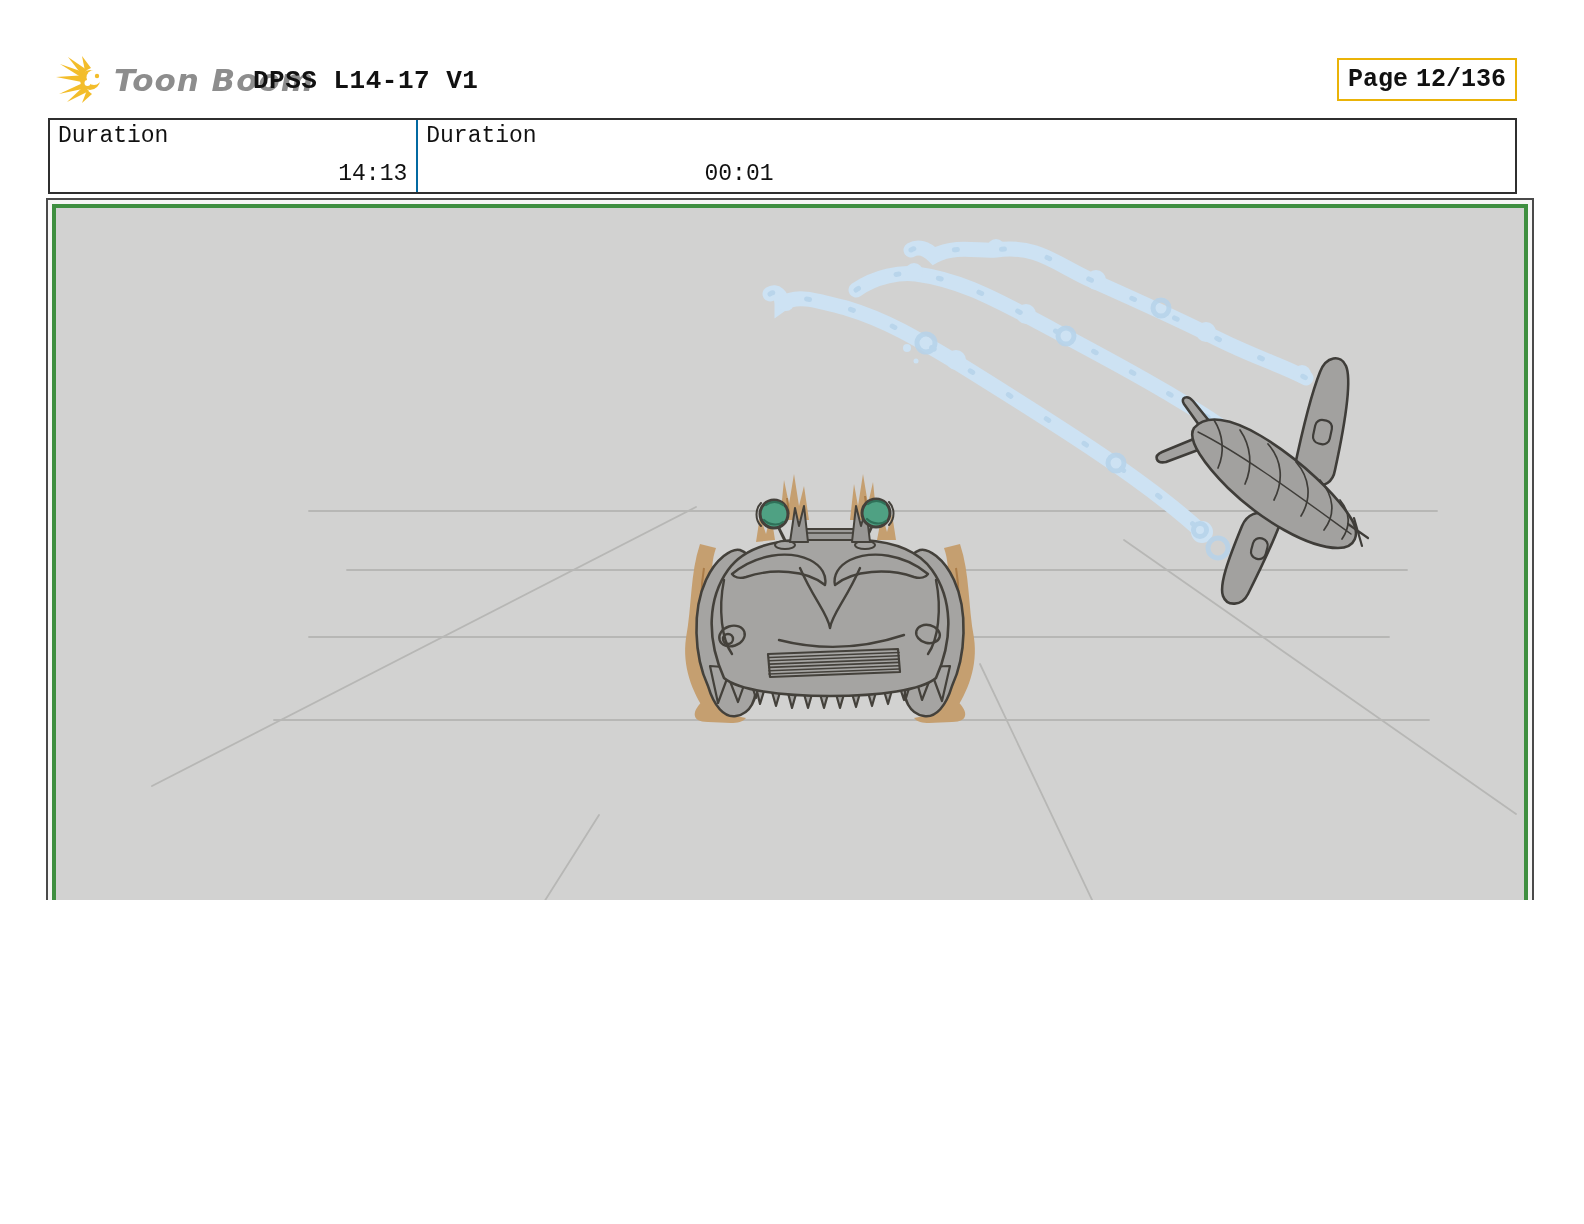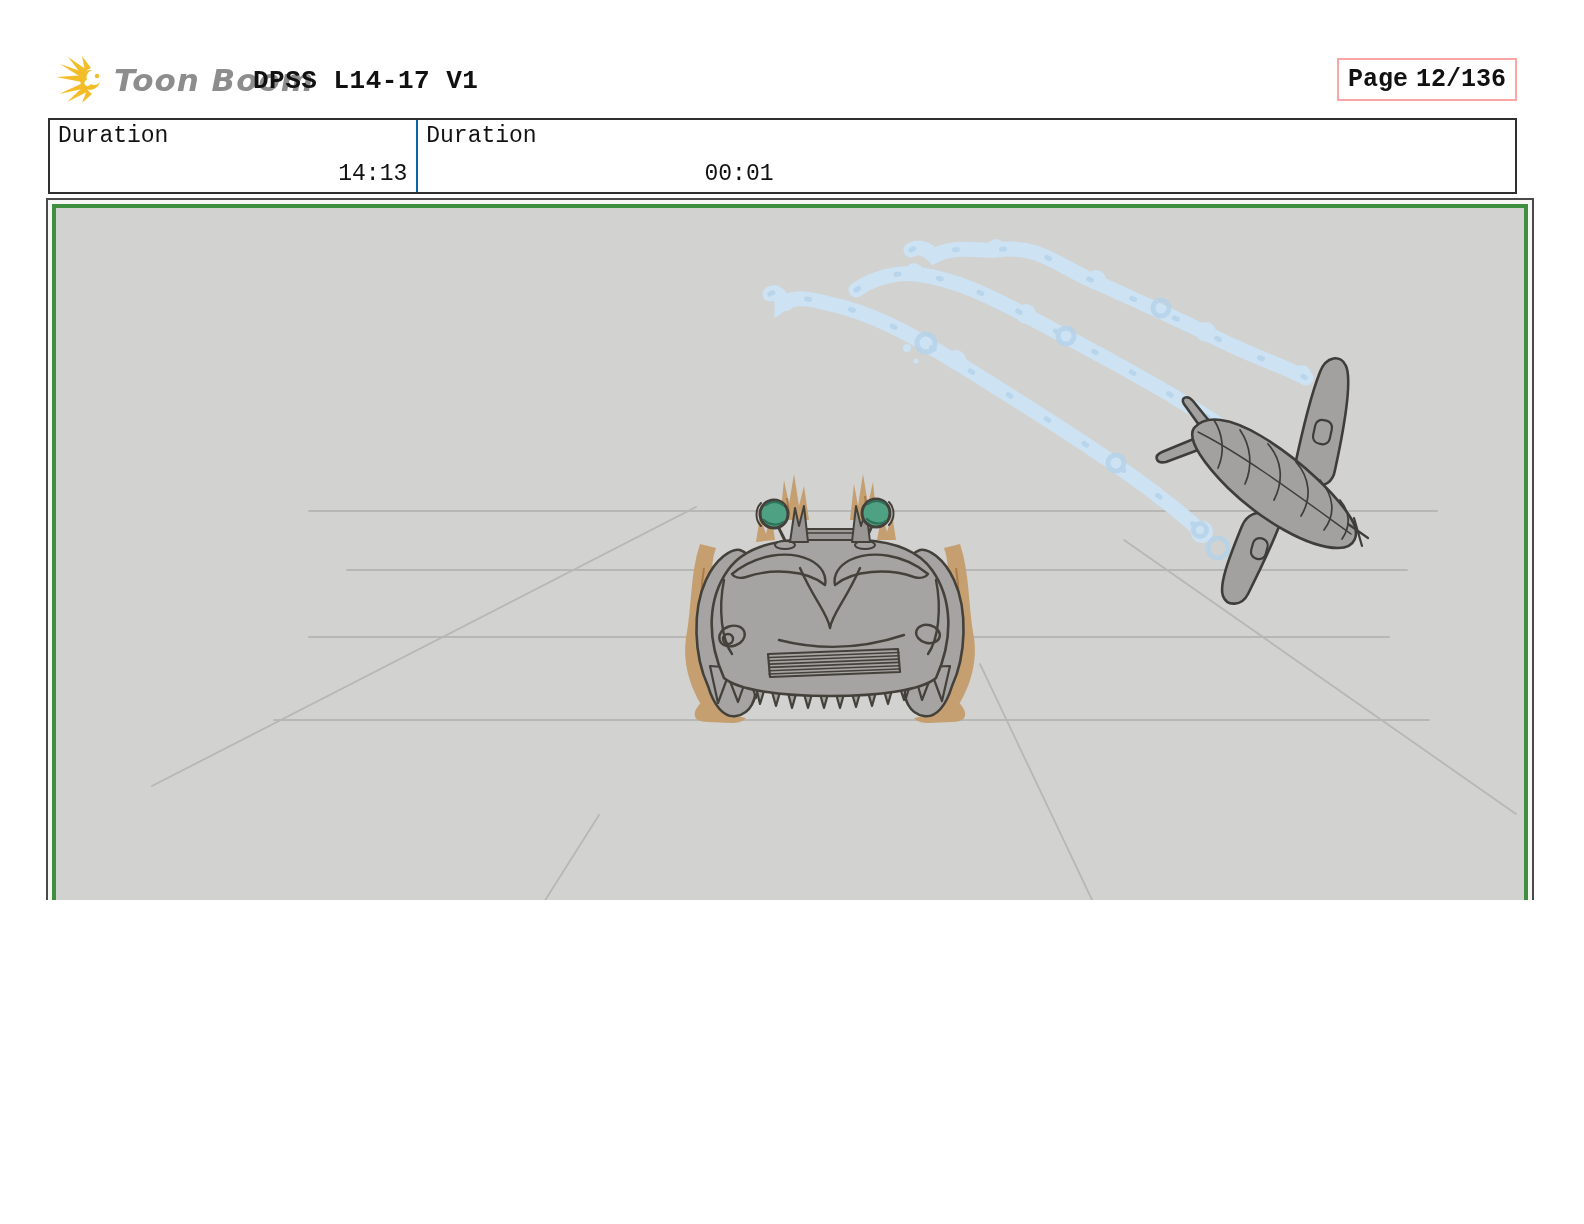--- a/index.html
+++ b/index.html
@@ -4,21 +4,21 @@
 <style>
   html,body{margin:0;padding:0;background:#ffffff;}
   .page{position:relative;width:1584px;height:900px;background:#ffffff;overflow:hidden;
         font-family:"Liberation Mono","DejaVu Sans Mono",monospace;color:#111;}
 
   
   .logo{position:absolute;left:54px;top:56px;display:flex;align-items:center;gap:8px;}
   .logo-text{font-family:"DejaVu Sans","Liberation Sans",sans-serif;font-weight:bold;font-style:italic;
              font-size:31px;color:#8d8d8d;letter-spacing:1px;line-height:1;}
   .doc-title{position:absolute;left:253px;top:68px;font-size:26px;font-weight:bold;letter-spacing:0.5px;line-height:1;}
-  .page-box{position:absolute;left:1337px;top:58px;width:180px;height:43px;border:2px solid #fca5a5;
+  .page-box{position:absolute;left:1337px;top:58px;width:180px;height:43px;border:2px solid #eab308;
             box-sizing:border-box;display:flex;align-items:center;justify-content:space-between;
             padding:0 9px;font-size:25px;font-weight:bold;background:#fff;}
 
   
   .info-table{position:absolute;left:48px;top:118px;width:1469px;height:76px;border:2px solid #2f2f2f;
               box-sizing:border-box;display:grid;grid-template-columns:1fr 1fr 1fr 1fr;background:#fff;}
   .info-cell{position:relative;}
   .info-cell + .info-cell{border-left:2px solid #0369a1;}
   .cell-label{position:absolute;left:8px;top:3px;font-size:23px;}
   .cell-value{position:absolute;right:9px;bottom:5px;font-size:23px;}

